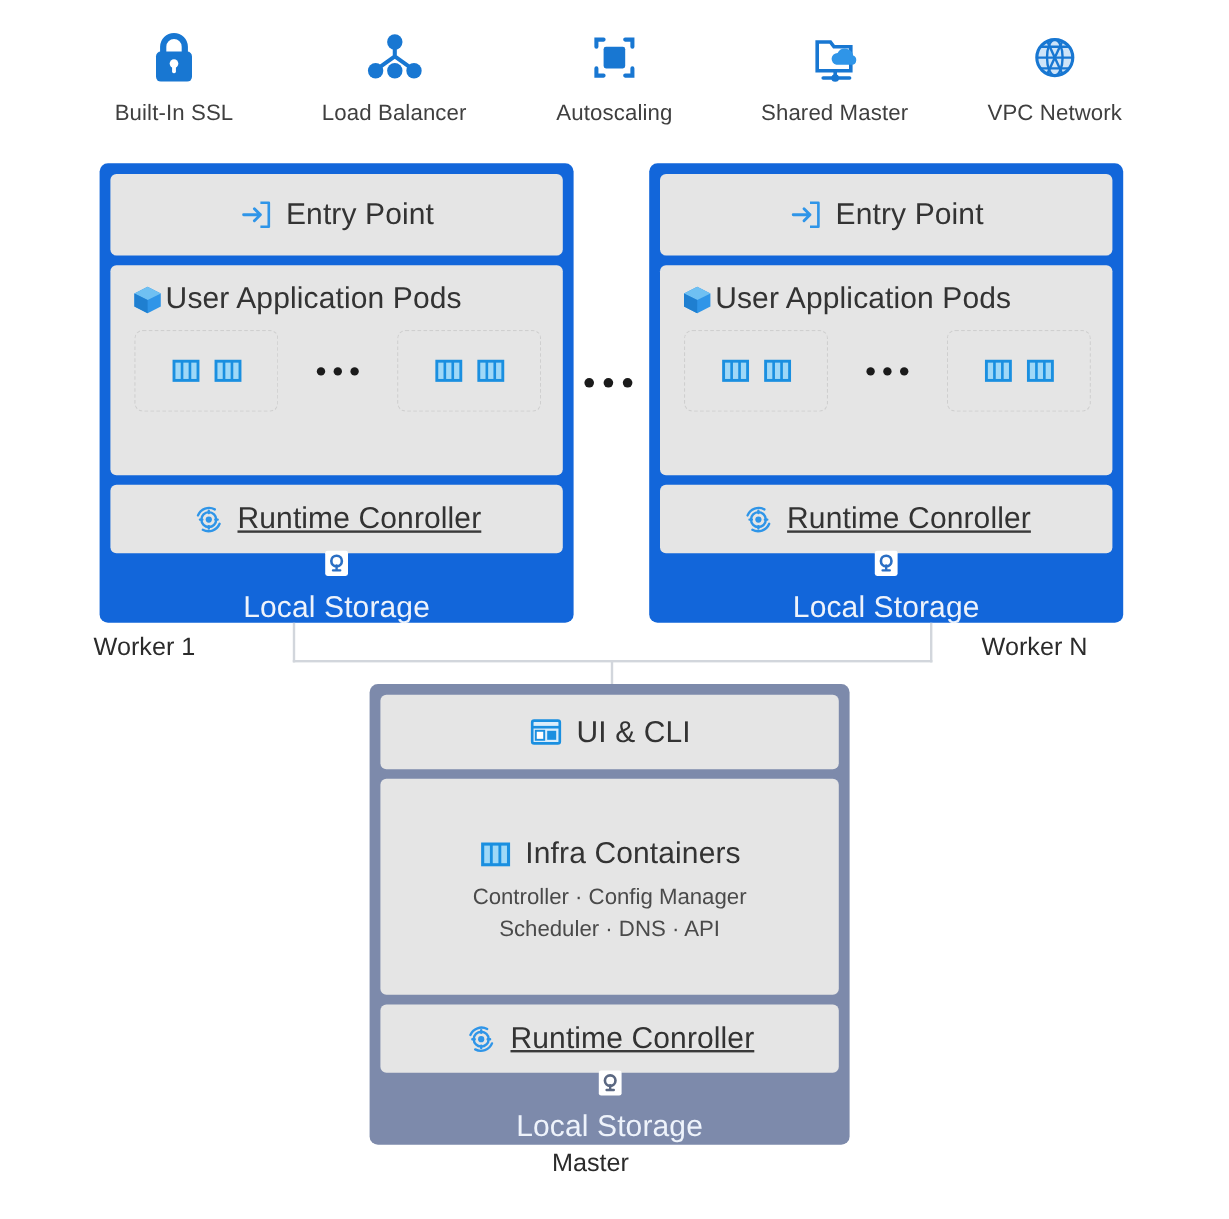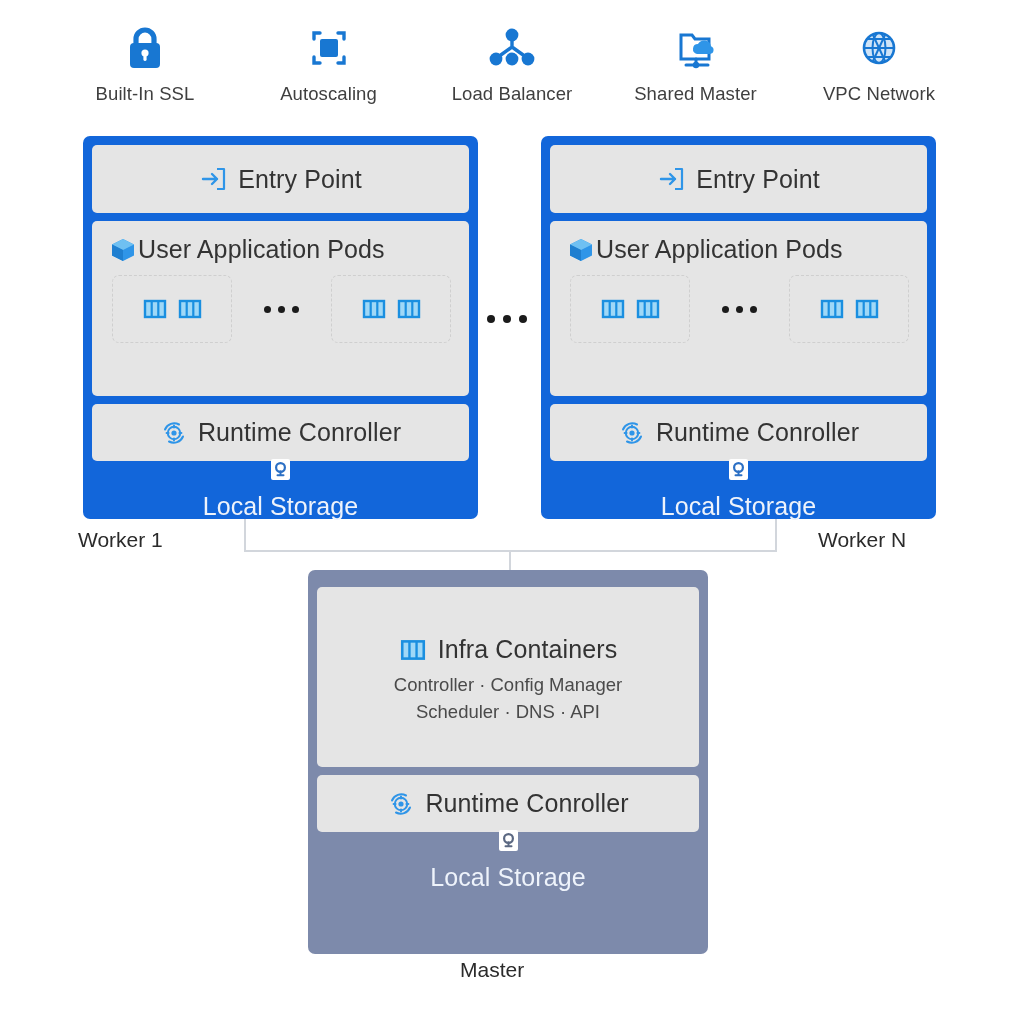--- a/index.html
+++ b/index.html
@@ -119,20 +119,21 @@
     display: block;
   }
 
   .runtime-panel {
     margin-top: 8px;
     height: 57px;
     display: flex;
     align-items: center;
     justify-content: center;
     gap: 10px;
+    text-decoration: underline;
   }
   .storage-bar {
     height: 54px;
     display: flex;
     align-items: center;
     justify-content: center;
     gap: 9px;
     flex-direction: column;
   }
   .storage-label {
@@ -231,44 +232,44 @@
         <rect x="7" y="19" width="30" height="25" rx="4" fill="#1877d2"></rect>
         <circle cx="22" cy="29" r="3.6" fill="#ffffff"></circle>
         <rect x="20.4" y="30" width="3.2" height="7" rx="1.4" fill="#ffffff"></rect>
       </svg>
     </div>
     <div class="feature-label">Built-In SSL</div>
   </div>
 
   <div class="feature">
     <div class="feature-ico">
+      <svg class="ico" width="54" height="48" viewBox="0 0 54 48">
+        <path d="M27 14v9M27 23L13 33M27 23l14 10" fill="none" stroke="#1877d2" stroke-width="3.4" stroke-linecap="round"></path>
+        <circle cx="27" cy="11" r="6.4" fill="#1877d2"></circle>
+        <circle cx="11" cy="35" r="6.4" fill="#1877d2"></circle>
+        <circle cx="27" cy="35" r="6.4" fill="#1877d2"></circle>
+        <circle cx="43" cy="35" r="6.4" fill="#1877d2"></circle>
+      </svg>
+    </div>
+    <div class="feature-label">Load Balancer</div>
+  </div>
+
+  <div class="feature">
+    <div class="feature-ico">
       <svg class="ico" width="48" height="48" viewBox="0 0 48 48">
         <rect x="15" y="15" width="18" height="18" rx="2" fill="#1877d2"></rect>
         <g fill="none" stroke="#1877d2" stroke-width="3.4" stroke-linecap="round">
           <path d="M9 15V9h6"></path>
             <path d="M39 15V9h-6"></path>
           <path d="M9 33v6h6"></path>
             <path d="M39 33v6h-6"></path>
         </g>
       </svg>
     </div>
     <div class="feature-label">Autoscaling</div>
-  </div>
-
-  <div class="feature">
-    <div class="feature-ico">
-      <svg class="ico" width="54" height="48" viewBox="0 0 54 48">
-        <path d="M27 14v9M27 23L13 33M27 23l14 10" fill="none" stroke="#1877d2" stroke-width="3.4" stroke-linecap="round"></path>
-        <circle cx="27" cy="11" r="6.4" fill="#1877d2"></circle>
-        <circle cx="11" cy="35" r="6.4" fill="#1877d2"></circle>
-        <circle cx="27" cy="35" r="6.4" fill="#1877d2"></circle>
-        <circle cx="43" cy="35" r="6.4" fill="#1877d2"></circle>
-      </svg>
-    </div>
-    <div class="feature-label">Load Balancer</div>
   </div>
 
   <div class="feature">
     <div class="feature-ico">
       <svg class="ico" width="48" height="48" viewBox="0 0 48 48">
         <path d="M9 11h11l3 4h14v20H9z" fill="none" stroke="#1877d2" stroke-width="3"></path>
         <path d="M24 35v6M14 41h22" fill="none" stroke="#1877d2" stroke-width="3" stroke-linecap="round"></path>
         <circle cx="24" cy="41" r="3.2" fill="#1877d2"></circle>
         <path d="M25 30a5 5 0 0 1 1-9.9 7 7 0 0 1 13 2.2 4 4 0 0 1-1 7.7z" fill="#2f95e8"></path>
       </svg>
@@ -489,20 +490,31 @@
 <div class="node-caption" id="caption-worker-1">Worker 1</div>
 <div class="node-caption" id="caption-worker-n">Worker N</div>
 
 <div class="conn" id="conn-left-v"></div>
 <div class="conn" id="conn-right-v"></div>
 <div class="conn" id="conn-horiz"></div>
 <div class="conn" id="conn-mid-v"></div>
 
 <div id="master">
 
+  <div class="panel" id="ui-cli-panel">
+    <span>
+      <svg class="ico" width="30" height="30" viewBox="0 0 30 30">
+        <rect x="3.5" y="5.5" width="23" height="19" rx="1.6" fill="#d9edfb" stroke="#1a8fe0" stroke-width="2.2"></rect>
+        <path d="M3.5 11h23" stroke="#1a8fe0" stroke-width="2.2"></path>
+        <rect x="6.5" y="14" width="7" height="7.5" fill="#ffffff" stroke="#1a8fe0" stroke-width="1.6"></rect>
+        <rect x="16" y="14" width="7.5" height="7.5" fill="#1a8fe0"></rect>
+      </svg>
+    </span>
+    <span class="panel-title">UI &amp; CLI</span>
+  </div>
 
   <div class="panel" id="infra-panel">
     <div id="infra-head">
       <span>
         <svg class="ico" width="28" height="28" viewBox="0 0 26 26">
           <rect x="3" y="5" width="20" height="16" fill="#9fd8f7" stroke="#1a8fe0" stroke-width="2.4"></rect>
           <path d="M9.7 5v16M16.3 5v16" stroke="#1a8fe0" stroke-width="2.2"></path>
         </svg>
       </span>
       <span class="panel-title">Infra Containers</span>

